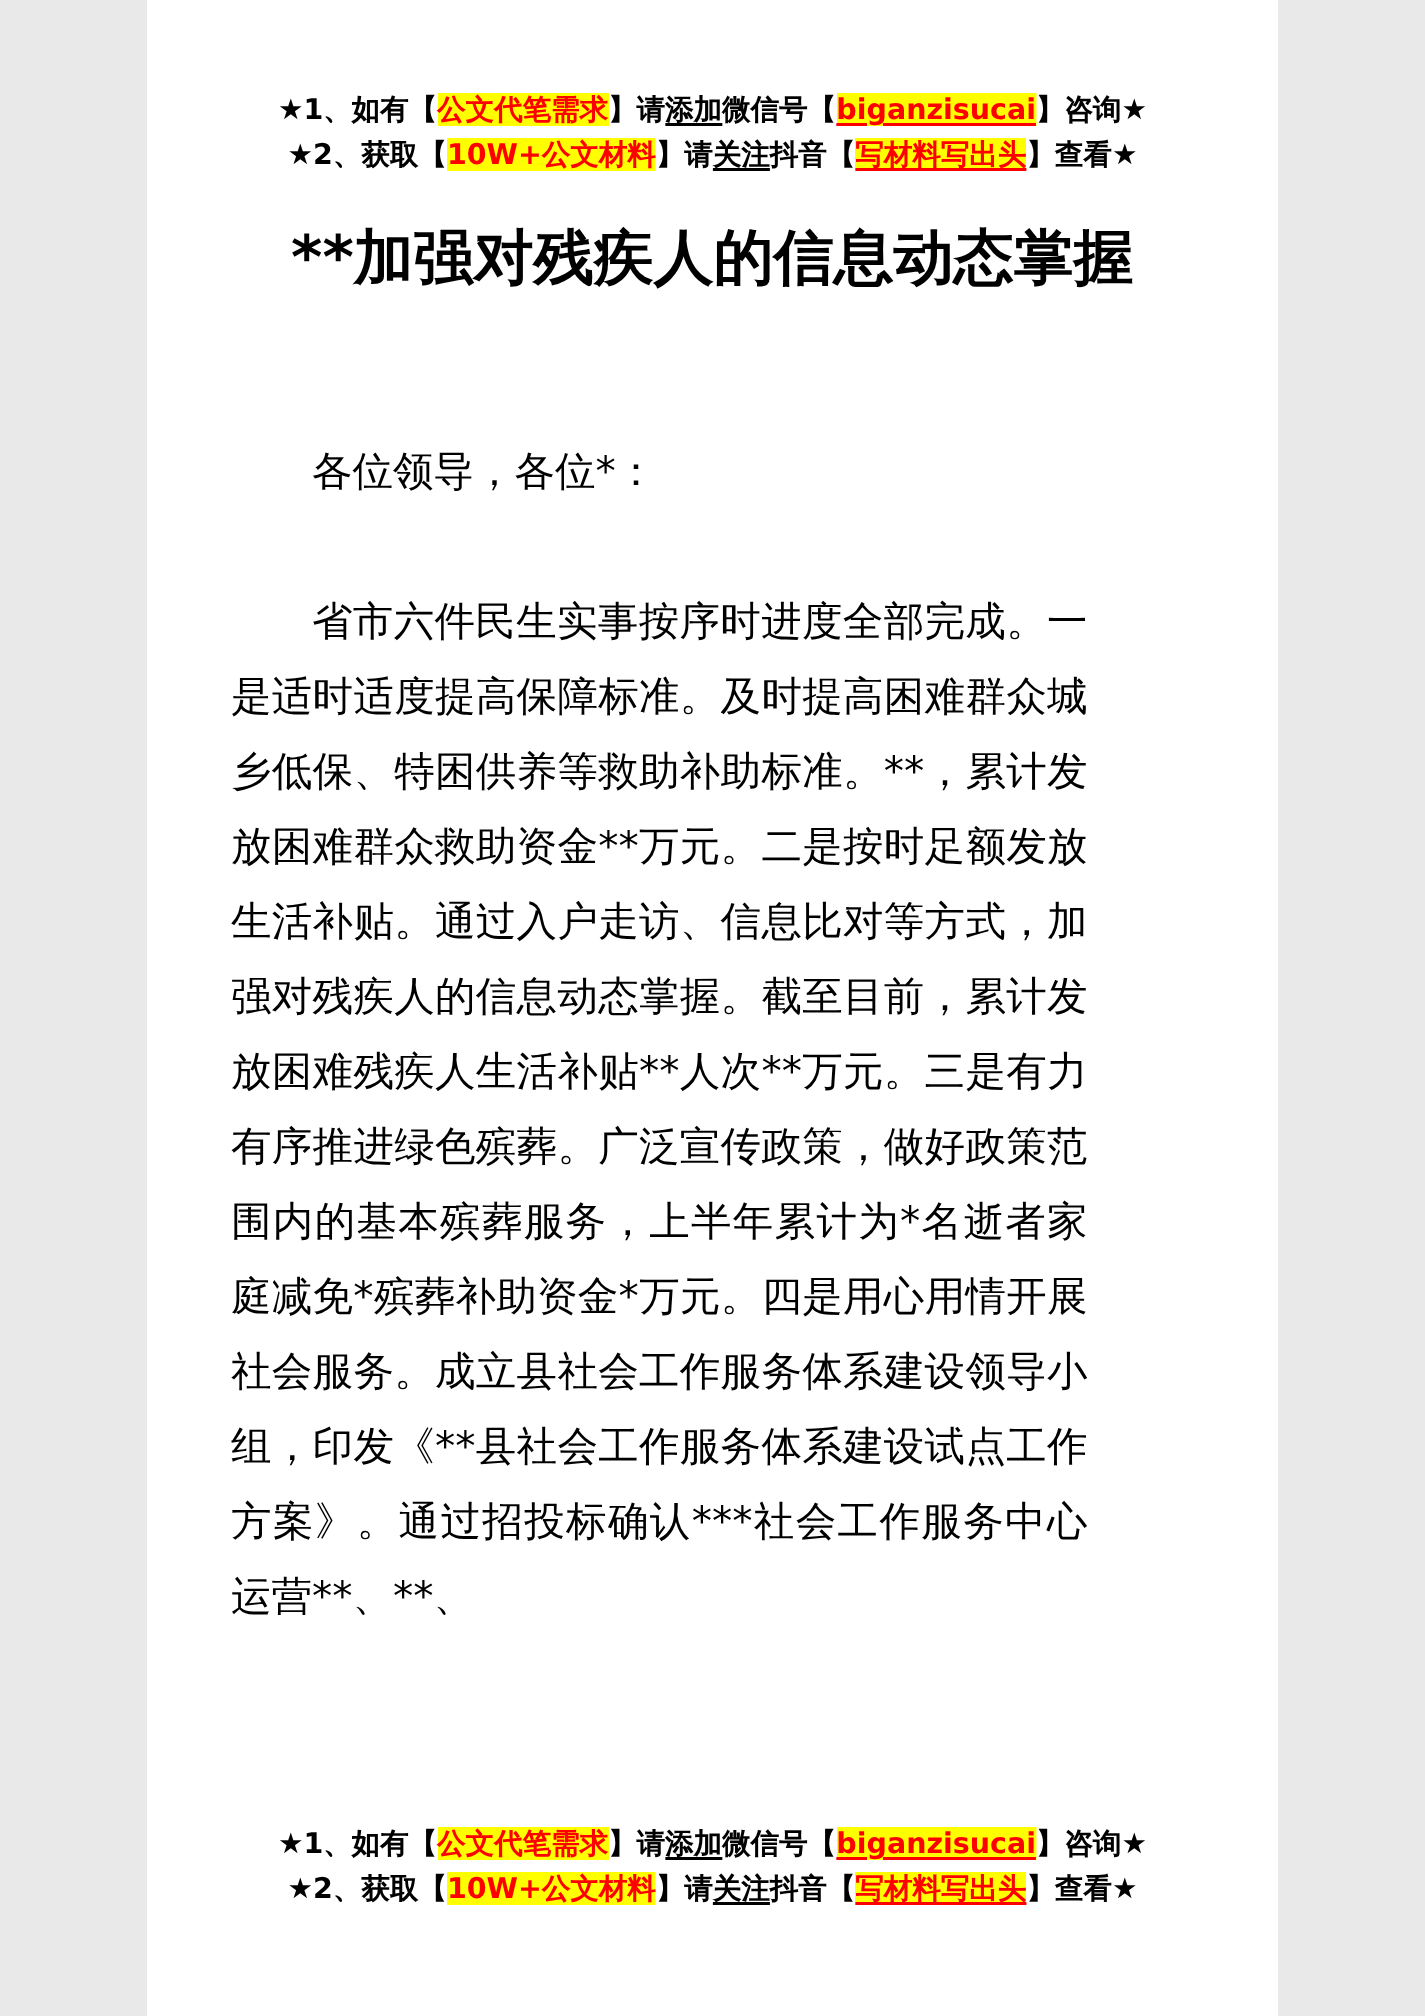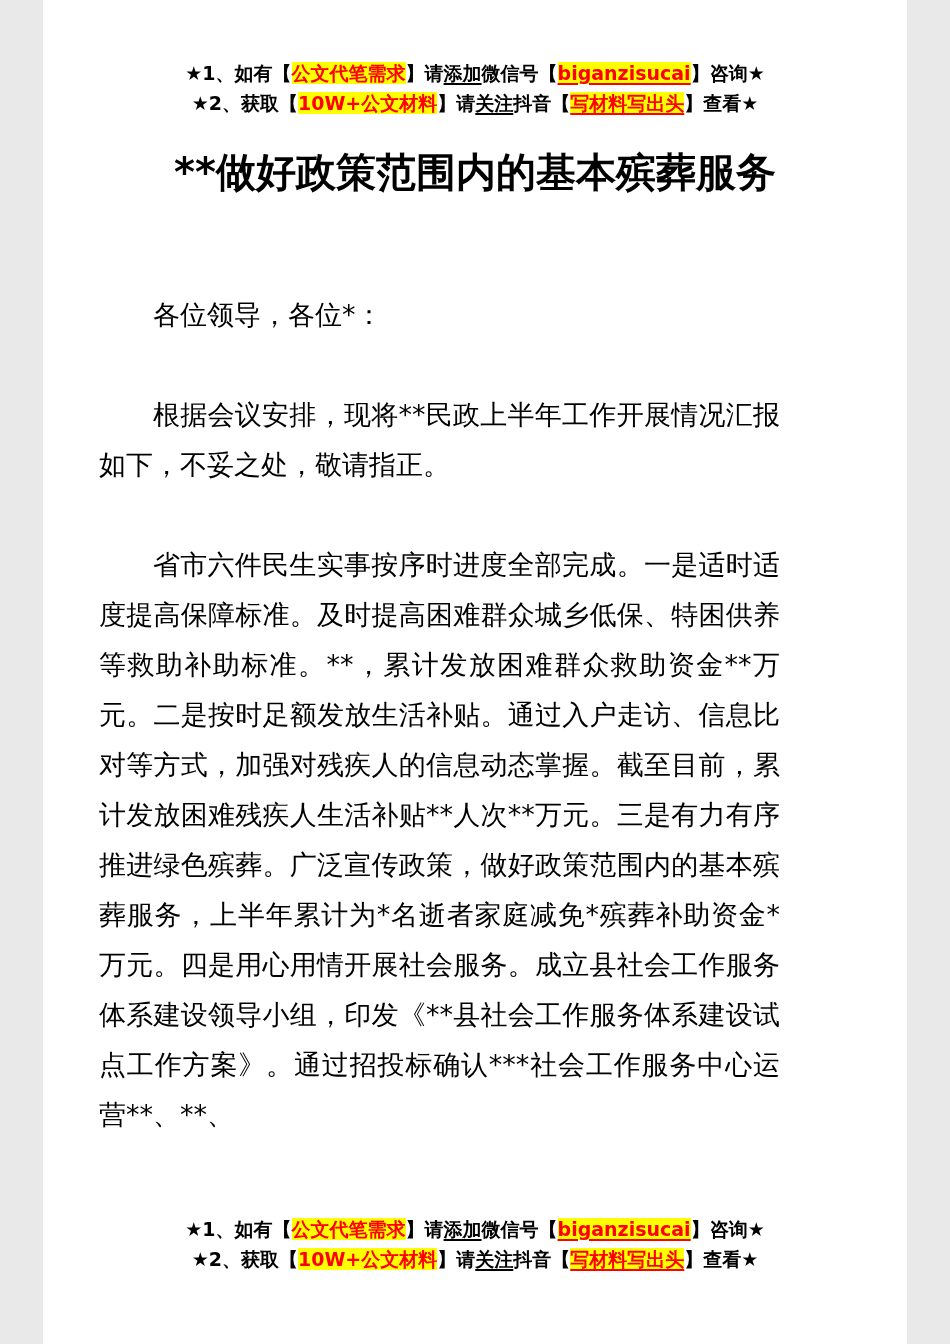--- a/index.html
+++ b/index.html
@@ -6,21 +6,21 @@
     --promo-red:#ff0000;
     --promo-hl:#ffff00;
     --text:#000000;
     --bg:#ffffff;
   }
   *{margin:0;padding:0;box-sizing:border-box;}
   html,body{background:#e9e9e9;}
   body{font-family:"DejaVu Sans","Liberation Sans",sans-serif;}
   .page{
     position:relative;
-    width:864px;
+    width:754px;
     height:1344px;
     margin:0 auto;
     background:var(--bg);
     color:var(--text);
     overflow:hidden;
   }
   
   .promo{
     text-align:center;
     font-weight:bold;
@@ -62,25 +62,24 @@
 </head>
 <body>
 
 <div class="page">
 
   <div class="promo promo-header">
     <div class="promo-line"><span>★1、如有【</span><span class="seg-hl">公文代笔需求</span><span>】请</span><span class="seg-u">添加</span><span>微信号【</span><span class="seg-hl seg-u">biganzisucai</span><span>】咨询★</span></div>
     <div class="promo-line"><span>★2、获取【</span><span class="seg-hl">10W+公文材料</span><span>】请</span><span class="seg-u">关注</span><span>抖音【</span><span class="seg-hl seg-u">写材料写出头</span><span>】查看★</span></div>
   </div>
 
-  <h1 class="doc-title">**做好政策范围内的基本殡葬服务</h1>
+  <h1 class="doc-title">**加强对残疾人的信息动态掌握</h1>
 
   <div class="content">
     <p>各位领导，各位*：</p>
-    <p>根据会议安排，现将**民政上半年工作开展情况汇报如下，不妥之处，敬请指正。</p>
     <p>省市六件民生实事按序时进度全部完成。一是适时适度提高保障标准。及时提高困难群众城乡低保、特困供养等救助补助标准。**，累计发放困难群众救助资金**万元。二是按时足额发放生活补贴。通过入户走访、信息比对等方式，加强对残疾人的信息动态掌握。截至目前，累计发放困难残疾人生活补贴**人次**万元。三是有力有序推进绿色殡葬。广泛宣传政策，做好政策范围内的基本殡葬服务，上半年累计为*名逝者家庭减免*殡葬补助资金*万元。四是用心用情开展社会服务。成立县社会工作服务体系建设领导小组，印发《**县社会工作服务体系建设试点工作方案》。通过招投标确认***社会工作服务中心运营**、**、</p>
   </div>
 
   <div class="promo promo-footer">
     <div class="promo-line"><span>★1、如有【</span><span class="seg-hl">公文代笔需求</span><span>】请</span><span class="seg-u">添加</span><span>微信号【</span><span class="seg-hl seg-u">biganzisucai</span><span>】咨询★</span></div>
     <div class="promo-line"><span>★2、获取【</span><span class="seg-hl">10W+公文材料</span><span>】请</span><span class="seg-u">关注</span><span>抖音【</span><span class="seg-hl seg-u">写材料写出头</span><span>】查看★</span></div>
   </div>
 
 </div>
 

